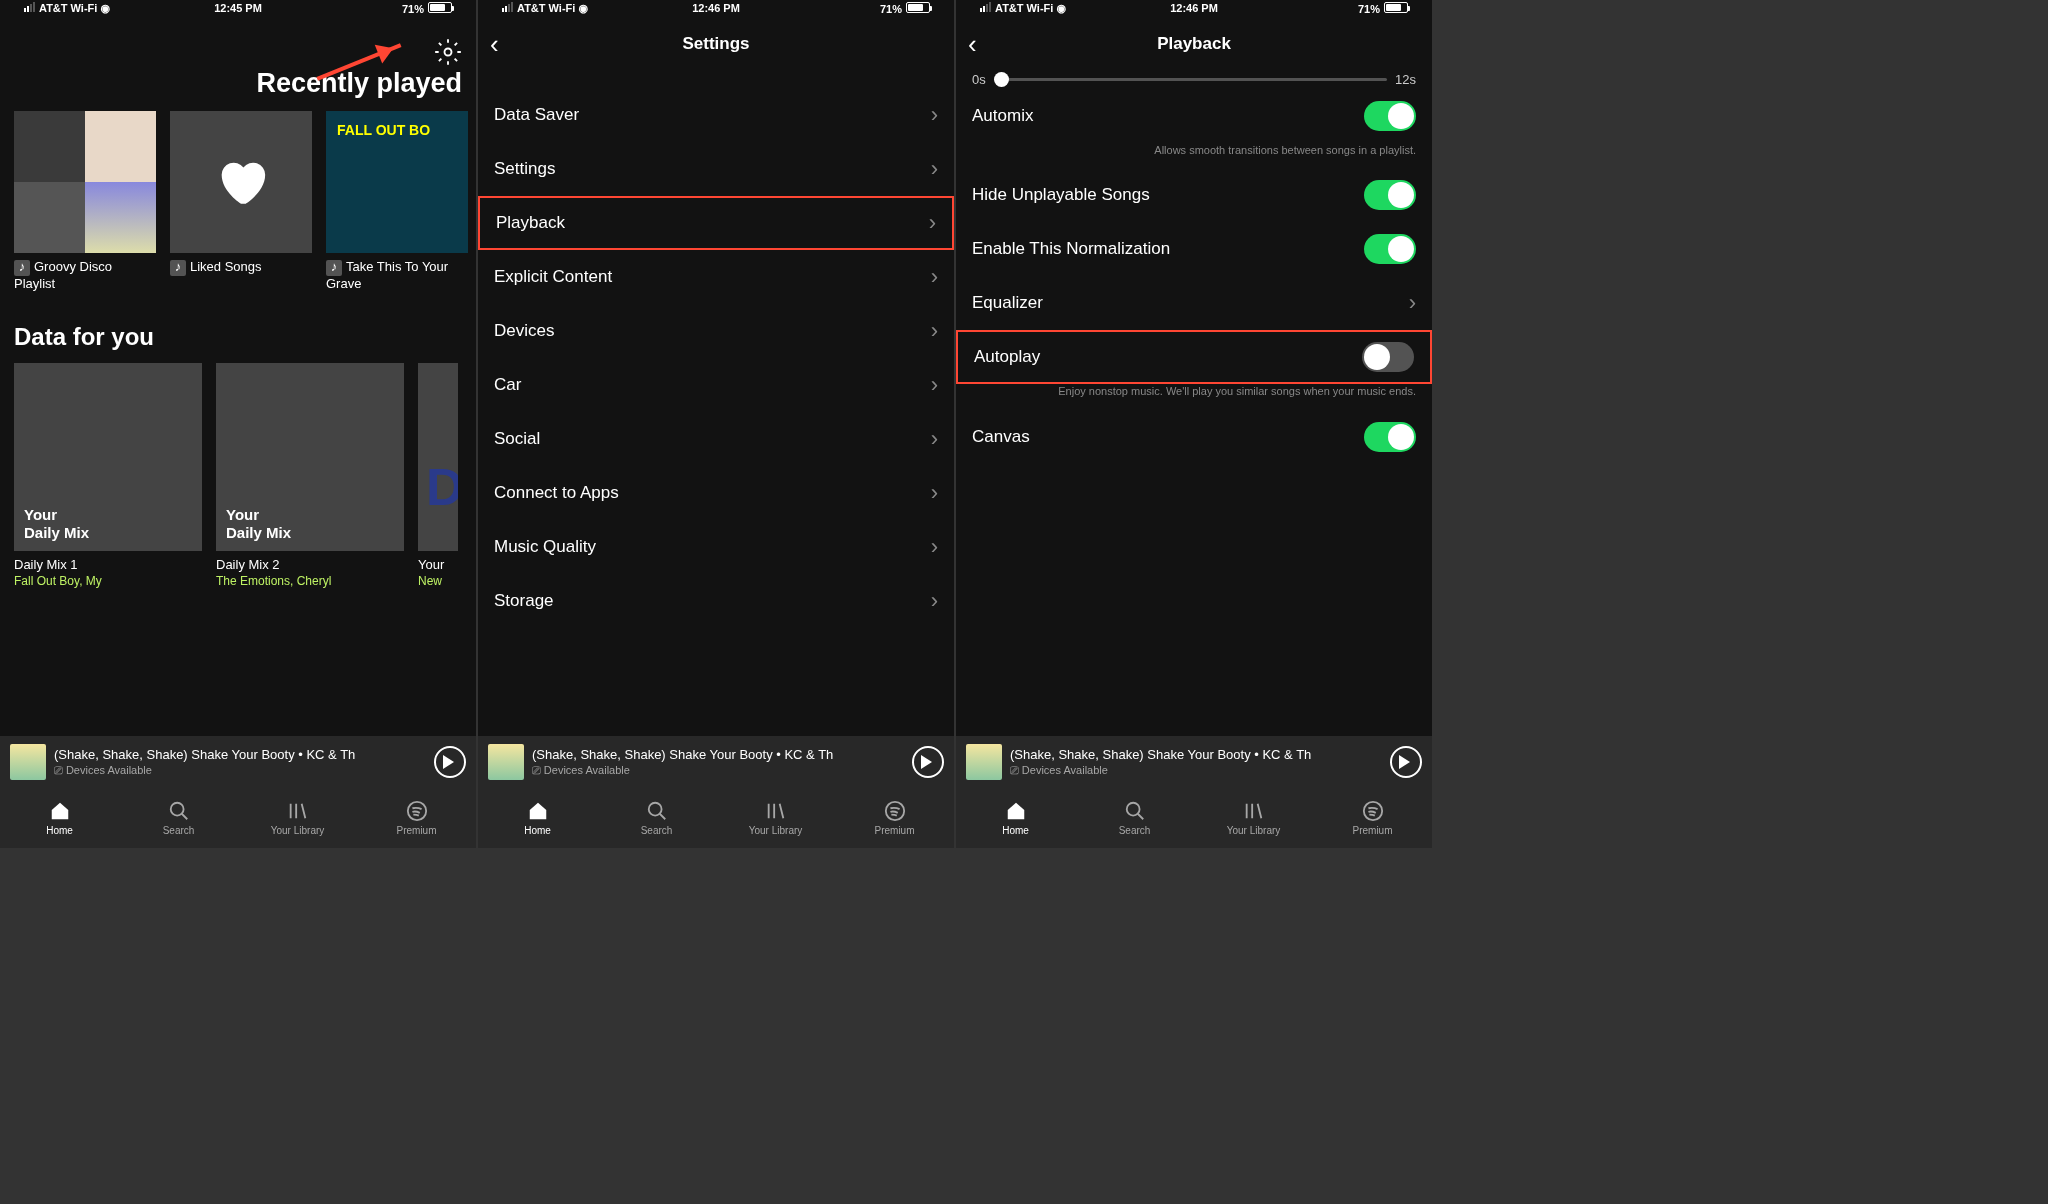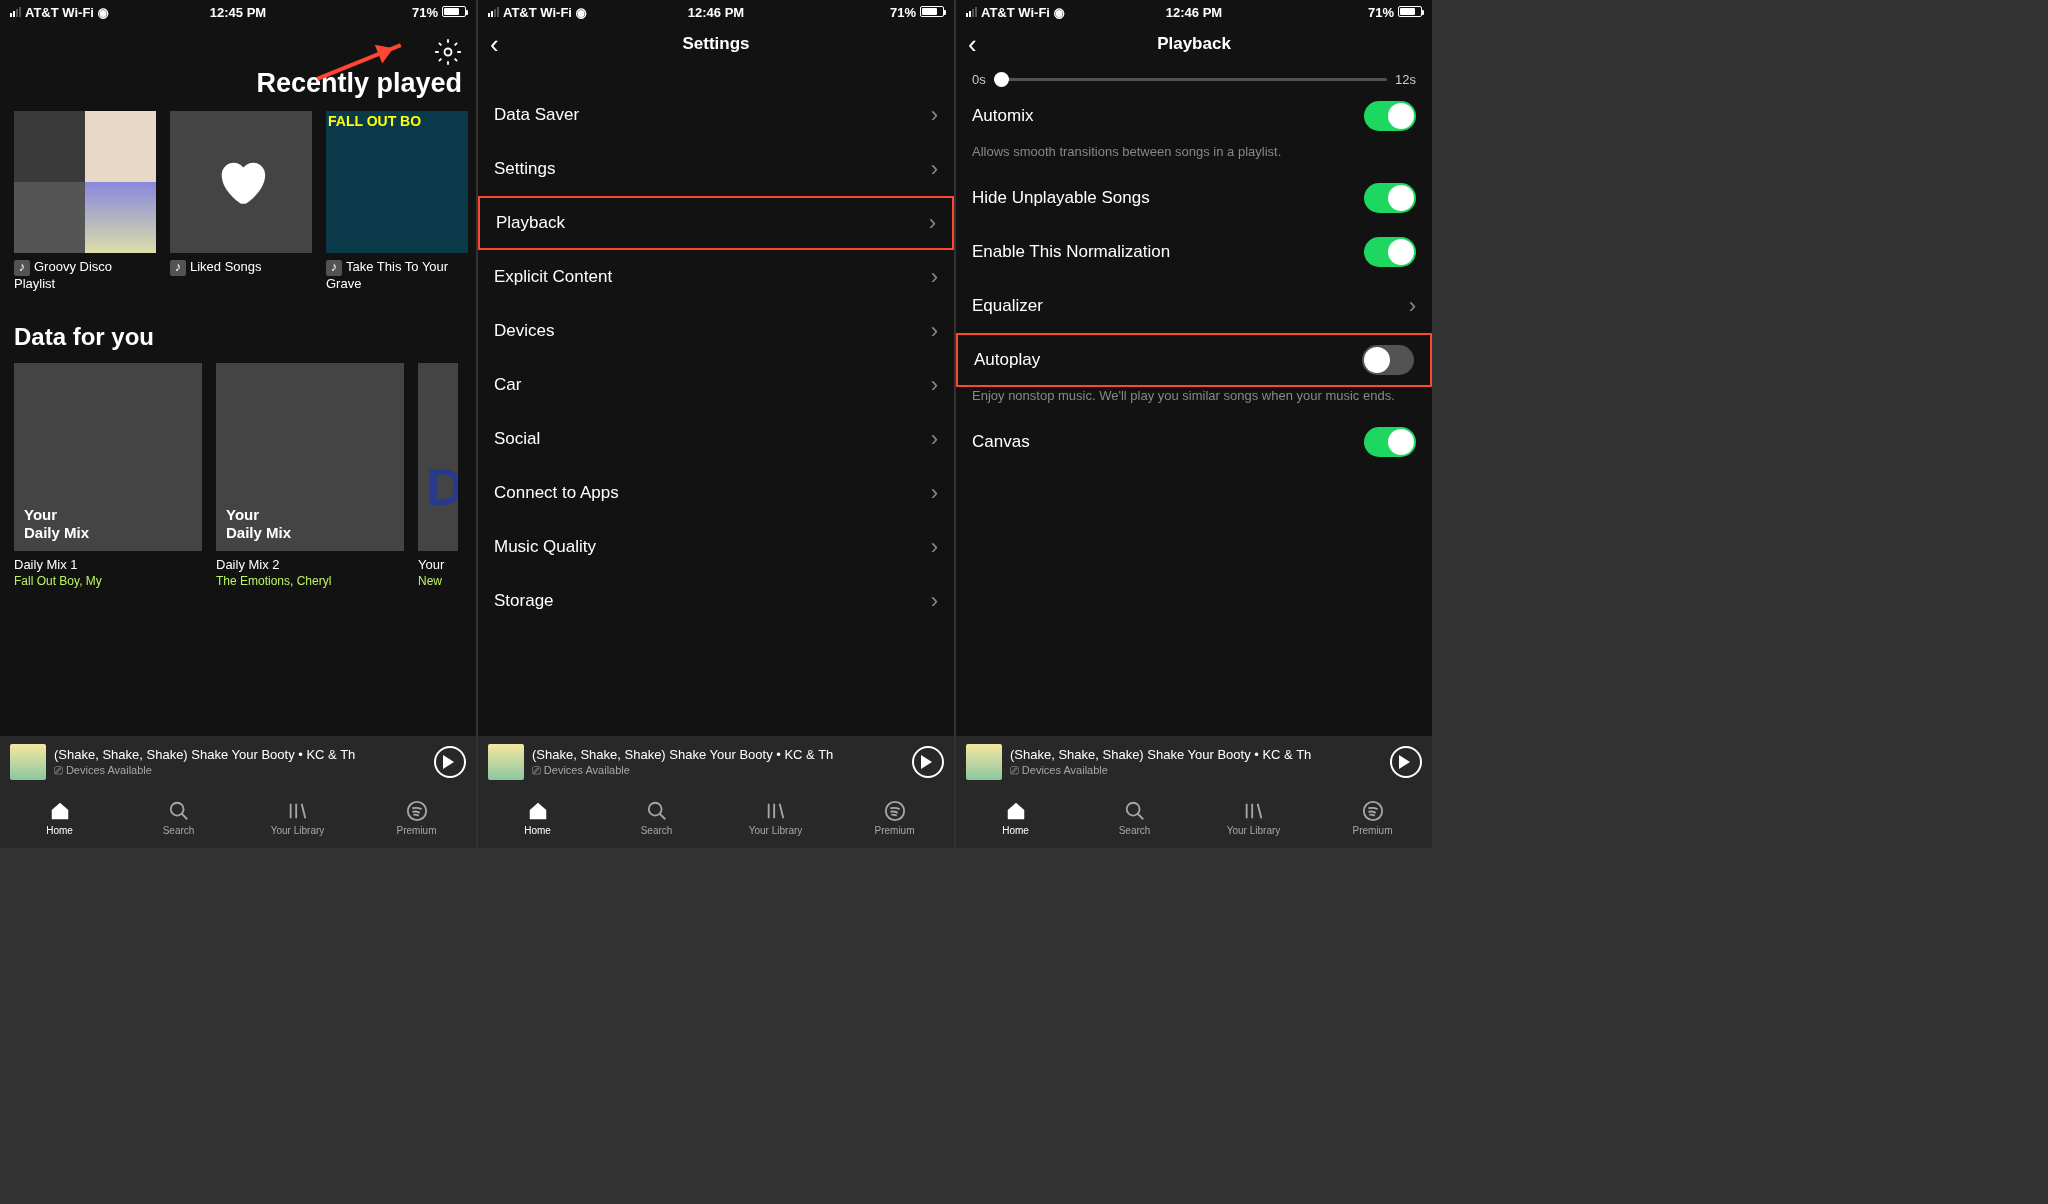--- a/index.html
+++ b/index.html
@@ -1,18 +1,18 @@
 <!DOCTYPE html>
 <html><head>
 <meta charset="utf-8">
 <style>
 *{margin:0;padding:0;box-sizing:border-box;font-family:-apple-system,Helvetica,Arial,sans-serif;}
 body{background:#333;width:2048px;height:1204px;display:flex;gap:2px;overflow:hidden;}
 .phone{width:476px;height:848px;background:#121212;color:#fff;display:flex;flex-direction:column;position:relative;overflow:hidden;}
-.statusbar{display:flex;justify-content:space-between;align-items:flex-end;padding:2px 10px;font-size:13px;font-weight:600;height:22px;}
+.statusbar{display:flex;justify-content:space-between;align-items:flex-start;padding:2px 24px;font-size:11px;font-weight:600;height:22px;}
 .statusbar .center{position:absolute;left:50%;transform:translateX(-50%);}
 .sig{display:inline-flex;align-items:flex-end;gap:1px;margin-right:4px;}
 .sig span{width:2px;background:#555;}
 .sig span.on{background:#fff;}
 .sig span:nth-child(1){height:4px;}.sig span:nth-child(2){height:6px;}.sig span:nth-child(3){height:8px;}.sig span:nth-child(4){height:10px;}
 .batt{display:inline-block;width:24px;height:11px;border:1px solid #fff;border-radius:2px;position:relative;margin-left:4px;}
 .batt::after{content:'';position:absolute;right:-3px;top:3px;width:2px;height:5px;background:#fff;border-radius:0 1px 1px 0;}
 .batt .fill{position:absolute;left:1px;top:1px;bottom:1px;background:#fff;border-radius:1px;}
 .header{display:flex;align-items:center;justify-content:center;height:44px;position:relative;}
 .header .title{font-size:17px;font-weight:700;}
@@ -35,21 +35,21 @@
 .quad{display:grid;grid-template-columns:1fr 1fr;grid-template-rows:1fr 1fr;}
 .quad div{background:#666;}
 .plicon{display:inline-flex;width:16px;height:16px;background:#535353;border-radius:2px;align-items:center;justify-content:center;margin-right:4px;vertical-align:middle;}
 .mix1{background:linear-gradient(#4a6a8a,#2a4a6a);}
 .mix2{background:linear-gradient(#d4869a,#b4a6ba);}
 .mix3{background:#c7dc3c;}
 .mixlabel{position:absolute;bottom:10px;left:10px;font-size:15px;font-weight:700;line-height:1.15;}
 .srow{display:flex;align-items:center;justify-content:space-between;padding:0 16px;height:54px;font-size:17px;}
 .srow.hl{border:2px solid #ff4633;}
 .chev{color:#888;font-size:22px;font-weight:300;}
-.desc{font-size:13px;color:#888;padding:0 16px 10px;line-height:1.4;}
+.desc{font-size:11px;color:#888;padding:0 16px 10px;line-height:1.4;text-align:right;}
 .toggle{width:52px;height:30px;border-radius:15px;position:relative;}
 .toggle.on{background:#1ed760;}
 .toggle.off{background:#535353;}
 .toggle .knob{position:absolute;width:26px;height:26px;background:#fff;border-radius:50%;top:2px;}
 .toggle.on .knob{right:2px;}
 .toggle.off .knob{left:2px;}
 .slider{display:flex;align-items:center;padding:6px 16px 2px;gap:8px;font-size:13px;color:#ccc;}
 .slider .track{flex:1;height:3px;background:#535353;position:relative;border-radius:2px;}
 .slider .thumb{position:absolute;left:0;top:-6px;width:15px;height:15px;background:#fff;border-radius:50%;}
 .nowplaying{height:52px;background:#282828;display:flex;align-items:center;padding:0 10px;gap:8px;font-size:12px;}
@@ -99,21 +99,21 @@
         </div>
       <div class="tile">
           <div class="art heart-art">
             <svg viewBox="0 0 24 24">
               <path d="M12 21s-8-5-8-12a5 5 0 0 1 9-3 5 5 0 0 1 9 3c0 7-8 12-8 12z"></path>
             </svg>
           </div>
           <div class="lbl"><span class="plicon">♪</span><span>Liked Songs</span></div>
         </div>
       <div class="tile">
-          <div class="art" style="background:#0a3a4a;color:#ff0;font-size:14px;font-weight:800;padding:2px;">FALL OUT BO</div>
+          <div class="art" style="background:#0a3a4a;color:#ff0;font-size:14px;font-weight:800;padding:11px;">FALL OUT BO</div>
           <div class="lbl"><span class="plicon">♪</span><span>Take This To Your Grave</span></div>
         </div>
     </div>
     <div class="h2">Data for you</div>
     <div class="row">
       <div class="tile big">
           <div class="art mix1" style="position:relative;">
             <div class="mixlabel">Your<br>Daily Mix</div>
           </div>
           <div class="lbl">Daily Mix 1</div>

